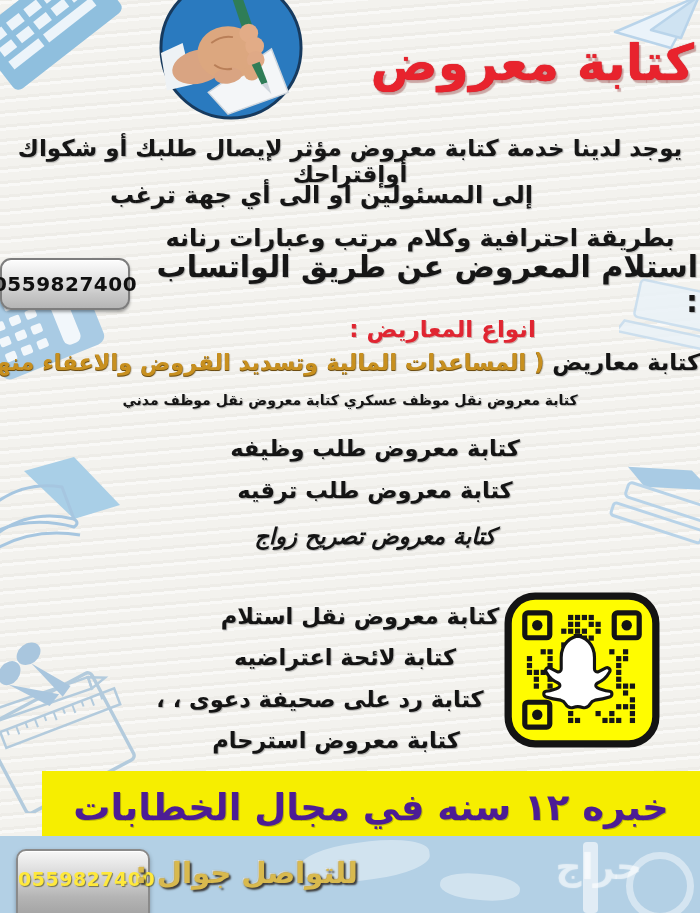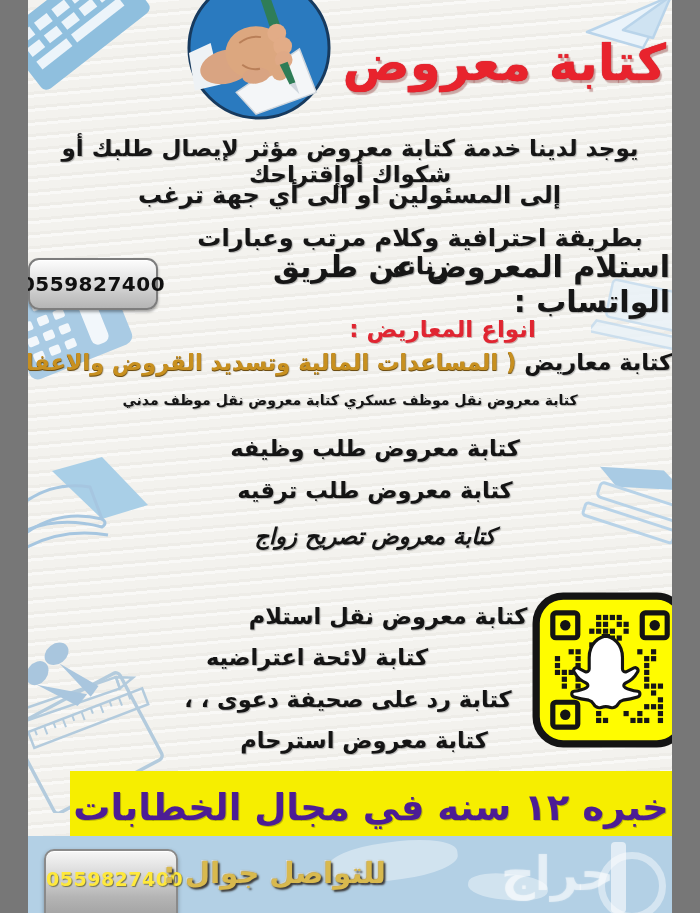--- a/index.html
+++ b/index.html
@@ -1,17 +1,17 @@
 <!DOCTYPE html>
 <html lang="ar" dir="rtl"><head>
 <meta charset="utf-8">
 <style>
   html,body{margin:0;padding:0;background:#777;}
   .poster{
-    position:relative;width:644px;height:913px;margin:0 auto;overflow:hidden;
+    position:relative;width:700px;height:913px;margin:0 auto;overflow:hidden;
     background:#f3f2ee;
     background-image:repeating-linear-gradient(-5deg, rgba(255,255,255,.5) 0 3px, rgba(228,226,220,.35) 3px 6px, transparent 6px 14px);
     font-family:"DejaVu Sans", sans-serif;direction:rtl;
   }
   .deco{position:absolute;pointer-events:none;}
   
   .logo{position:absolute;left:157px;top:-26px;width:148px;height:148px;}
   .title{
     position:absolute;top:34px;right:6px;width:300px;text-align:center;
     font-size:50px;font-weight:bold;color:#e8232d;
@@ -69,21 +69,21 @@
     text-align:center;
   }
   .footer-number{display:block;margin-top:17px;font-size:19px;font-weight:bold;color:#ffe93c;
     direction:ltr;text-shadow:1px 1px 1px rgba(60,60,0,.6);letter-spacing:.5px;}
   .footer-label{
     position:absolute;left:148px;top:856px;width:210px;text-align:left;
     font-size:29px;font-weight:bold;color:#d8b94e;
     text-shadow:2px 2px 2px #3c3c3c, 0 0 2px #8a6d1f, -1px -1px 0 rgba(255,255,255,.6);
     white-space:nowrap;
   }
-  .watermark{position:absolute;right:58px;top:846px;font-size:47px;font-weight:bold;
+  .watermark{position:absolute;right:58px;top:846px;font-size:36px;font-weight:bold;
     color:rgba(255,255,255,.5);text-shadow:0 0 2px rgba(255,255,255,.3);}
   .wm-ring{position:absolute;right:6px;top:852px;width:54px;height:54px;border:7px solid rgba(255,255,255,.45);border-radius:50%;}
 </style>
 </head>
 <body>
 
 <div class="poster">
 
   <svg class="deco" style="left:-30px;top:-36px;width:160px;height:120px;transform:rotate(-38deg);" viewBox="0 0 160 120">
     <rect x="12" y="22" width="136" height="72" rx="7" fill="#8fbfde"></rect>

